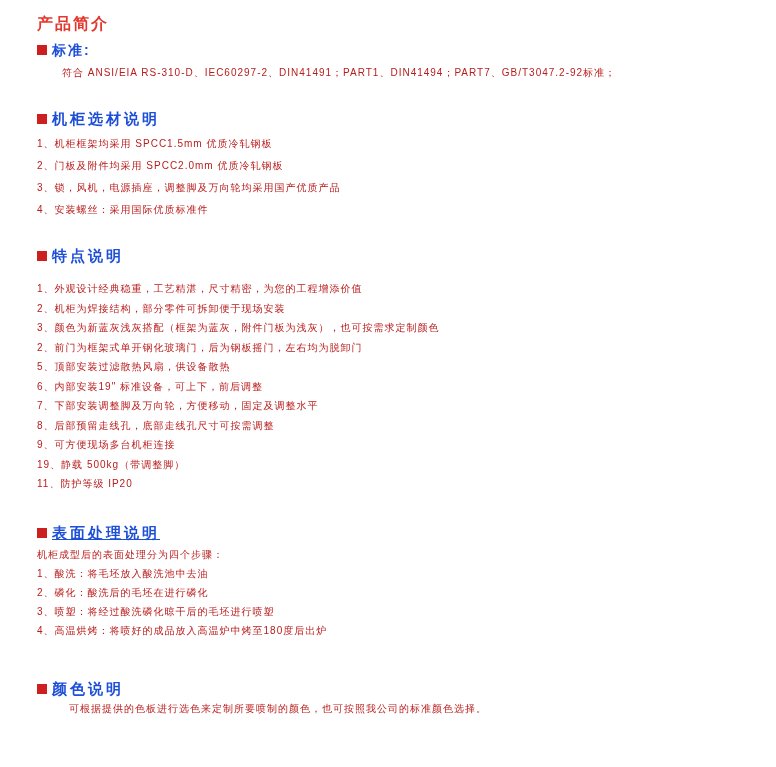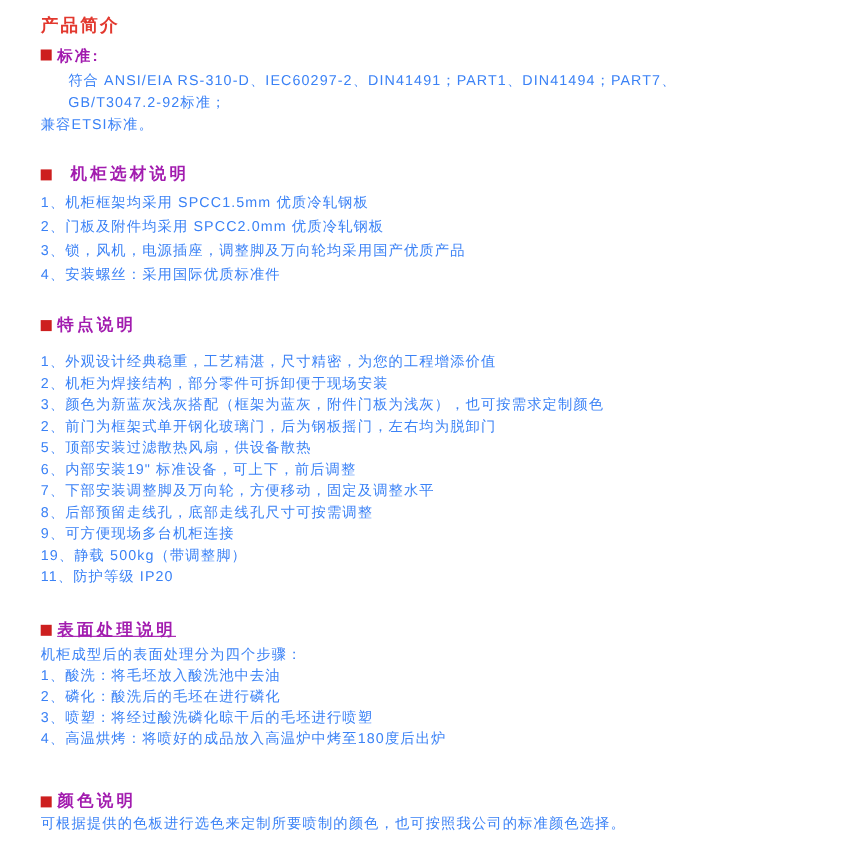--- a/index.html
+++ b/index.html
@@ -22,73 +22,72 @@
     font-size: 16px;
     line-height: 20px;
     font-weight: bold;
     letter-spacing: 2px;
     color: #e2382e;
   }
   .sec-head {
     display: flex;
     align-items: center;
     font-weight: bold;
-    color: #a21caf;
+    color: #1d4ed8;
   }
   .bullet {
     width: 10px; height: 10px;
     background: #cd1f1f;
     margin-right: 5px;
     flex: 0 0 auto;
   }
   .sec-title {
     font-size: 15px;
     line-height: 18px;
     letter-spacing: 3px;
   }
   .sec-head.sm .sec-title { font-size: 14px; line-height: 16px; letter-spacing: 2px; }
 
   .para, .list-item, .intro-line, .body-line {
-    font-size: 13px;
+    font-size: 10px;
     letter-spacing: 1px;
-    color: #3b82f6;
+    color: #b91c1c;
     margin: 0;
   }
   .para { line-height: 20px; }
   .para.indent { padding-left: 25px; }
 
   
   .head-standards  { margin-top: 8px; }
   .para-first      { margin-top: 5px; }
-  .head-materials  { margin-top: 27px; gap: 12px; }
+  .head-materials  { margin-top: 27px; }
   .list-materials  { margin-top: 5px; }
   .list-materials .list-item { line-height: 22px; }
   .head-features   { margin-top: 26px; }
   .list-features   { margin-top: 14px; }
   .list-features .list-item { line-height: 19.5px; }
   .head-surface    { margin-top: 30px; text-decoration: underline; }
   .intro-line      { margin-top: 3px; line-height: 19px; }
   .list-surface .list-item { line-height: 19px; }
   .head-color      { margin-top: 40px; }
-  .body-line       { margin-top: 1px; line-height: 20px; }
+  .body-line       { margin-top: 1px; line-height: 20px; margin-left: 32px; }
 </style>
 </head>
 <body>
 
 <div class="page">
 
   <h1 class="page-title">产品简介</h1>
 
   <section>
     <div class="sec-head sm head-standards">
       <span class="bullet"></span>
       <span class="sec-title">标准:</span>
     </div>
     <p class="para indent para-first">符合 ANSI/EIA RS-310-D、IEC60297-2、DIN41491；PART1、DIN41494；PART7、GB/T3047.2-92标准；</p>
-    <p class="para">兼容ETSI标准。</p>
   </section>
 
   <section>
     <div class="sec-head head-materials">
       <span class="bullet"></span>
       <span class="sec-title">机柜选材说明</span>
     </div>
     <div class="list-materials">
       <div class="list-item">1、机柜框架均采用 SPCC1.5mm 优质冷轧钢板</div>
       <div class="list-item">2、门板及附件均采用 SPCC2.0mm 优质冷轧钢板</div>

